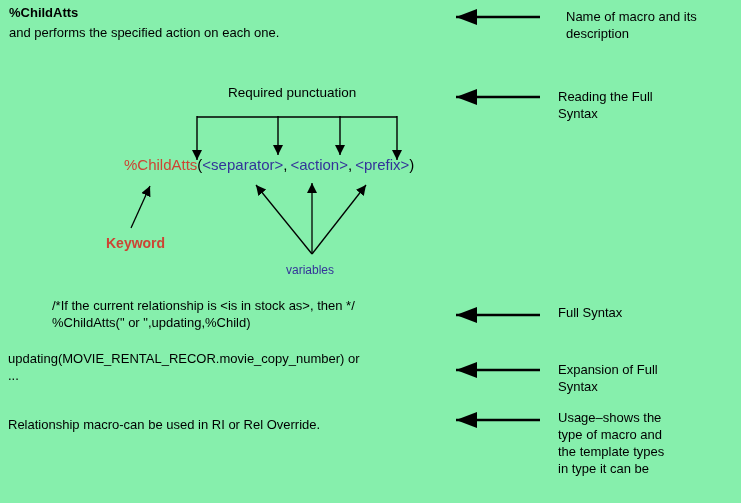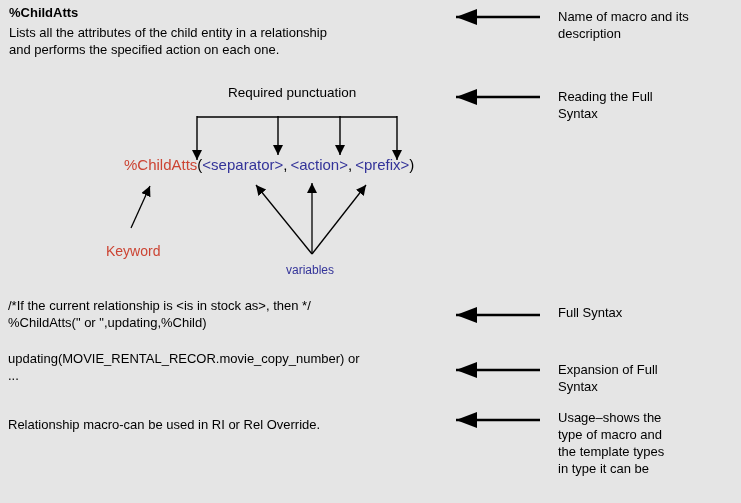--- a/index.html
+++ b/index.html
@@ -5,21 +5,21 @@
   :root {
     --kw-color: #cc4433;
     --var-color: #333399;
   }
   * { margin: 0; padding: 0; box-sizing: border-box; }
   html, body { background: #ffffff; }
   .canvas {
     position: relative;
     width: 741px;
     height: 503px;
-    background: #e5e5e5;
+    background: #86efac;
     font-family: "Liberation Sans", sans-serif;
     color: #000000;
     overflow: hidden;
   }
   .overlay {
     position: absolute;
     left: 0; top: 0;
     pointer-events: none;
   }
   .header { position: absolute; left: 9px; top: 5px; }
@@ -31,35 +31,35 @@
     font-size: 13.5px;
   }
   .syntax-line {
     position: absolute; left: 124px; top: 156px;
     font-size: 15px; white-space: nowrap;
   }
   .syntax-line .kw { color: var(--kw-color); }
   .syntax-line .var { color: var(--var-color); }
   .syntax-line .comma { margin-right: 3px; }
   .keyword-label {
-    position: absolute; left: 106px; top: 243px;
-    font-size: 14px; color: var(--kw-color);
+    position: absolute; left: 106px; top: 235px;
+    font-size: 14px; color: var(--kw-color); font-weight: bold;
   }
   .variables-label {
     position: absolute; left: 286px; top: 263px;
     font-size: 12px; color: var(--var-color);
   }
 
   .example { position: absolute; left: 8px; font-size: 13px; line-height: 17px; white-space: nowrap; }
-  .example-a { top: 297px; }
+  .example-a { top: 297px; margin-left: 44px; }
   .example-b { top: 350px; }
   .example-c { top: 416px; }
 
   .annotation { position: absolute; left: 558px; width: 165px; font-size: 13px; line-height: 17px; }
-  .ann-1 { top: 8px; }
+  .ann-1 { top: 8px; margin-left: 8px; }
   .ann-2 { top: 88px; }
   .ann-3 { top: 304px; }
   .ann-4 { top: 361px; }
   .ann-5 { top: 409px; }
 </style>
 </head>
 <body>
 
 <div class="canvas">
 
@@ -93,21 +93,20 @@
       <line x1="540" y1="17" x2="456" y2="17" marker-end="url(#arrowBig)"></line>
       <line x1="540" y1="97" x2="456" y2="97" marker-end="url(#arrowBig)"></line>
       <line x1="540" y1="315" x2="456" y2="315" marker-end="url(#arrowBig)"></line>
       <line x1="540" y1="370" x2="456" y2="370" marker-end="url(#arrowBig)"></line>
       <line x1="540" y1="420" x2="456" y2="420" marker-end="url(#arrowBig)"></line>
     </g>
   </svg>
 
   <section class="header">
     <div class="title">%ChildAtts</div>
-    <div class="desc">Lists all the attributes of the child entity in a relationship</div>
     <div class="desc">and performs the specified action on each one.</div>
   </section>
 
   <div class="punct-label">Required punctuation</div>
 
   <div class="syntax-line"><span class="kw">%ChildAtts</span><span>(</span><span class="var">&lt;separator&gt;</span><span class="comma">,</span><span class="var">&lt;action&gt;</span><span class="comma">,</span><span class="var">&lt;prefix&gt;</span><span>)</span></div>
 
   <div class="keyword-label">Keyword</div>
   <div class="variables-label">variables</div>
 

